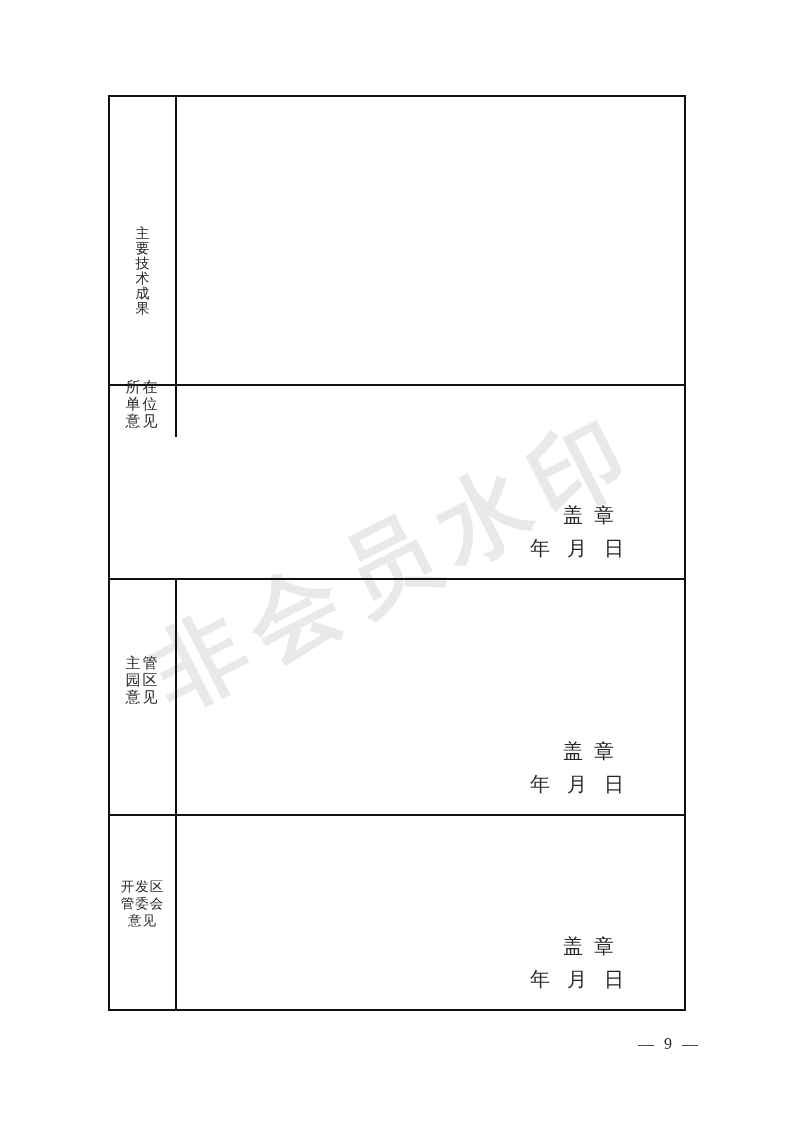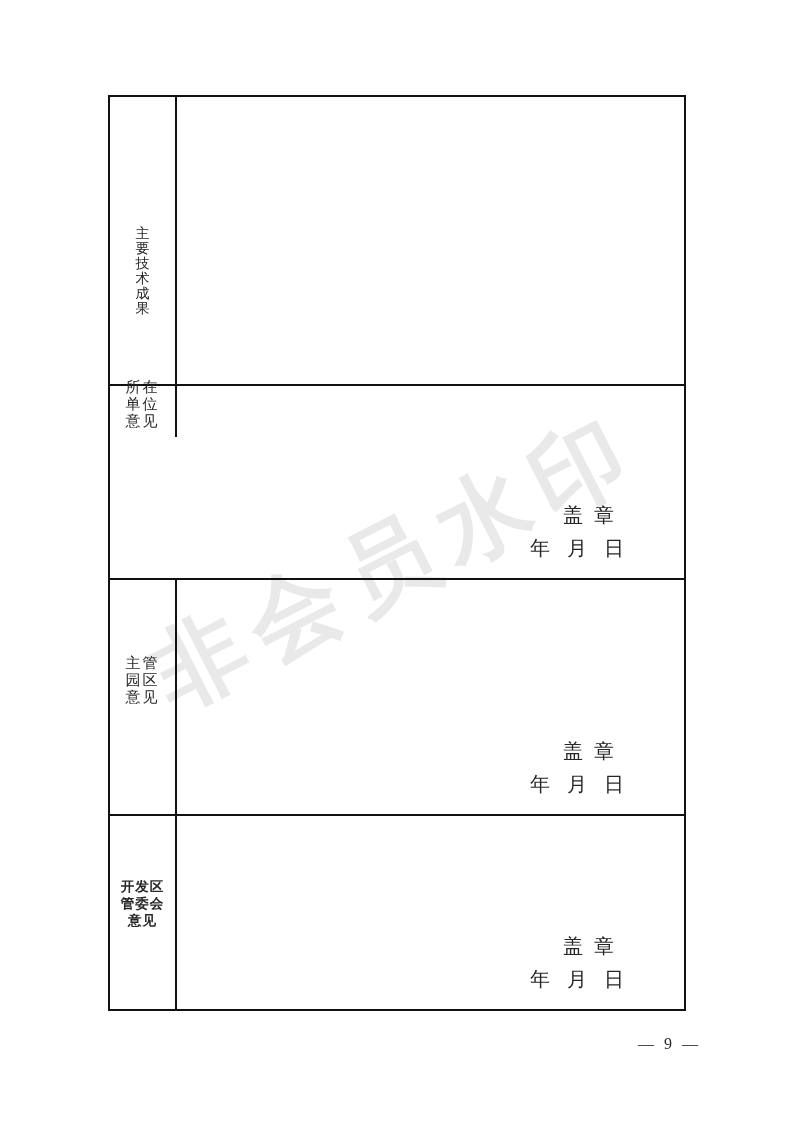--- a/index.html
+++ b/index.html
@@ -59,21 +59,21 @@
   .vlabel{
     position:relative;
     text-align:center;
     font-size:15px;
     line-height:17px;
     letter-spacing:2px;
   }
   .vlabel-r1{font-size:14px;line-height:15px;letter-spacing:0;top:30px;}
   .vlabel-r2{top:-7px;}
   .vlabel-r3{top:-17px;}
-  .vlabel-r4{top:-9px;font-size:13.5px;letter-spacing:1px;font-weight:bold;}
+  .vlabel-r4{top:-9px;font-size:13.5px;letter-spacing:1px;}
   
   .stamp-line{
     position:absolute;
     right:70px;bottom:49px;
     font-size:20px;
     word-spacing:6px;
     white-space:nowrap;
   }
   .date-line{
     position:absolute;

